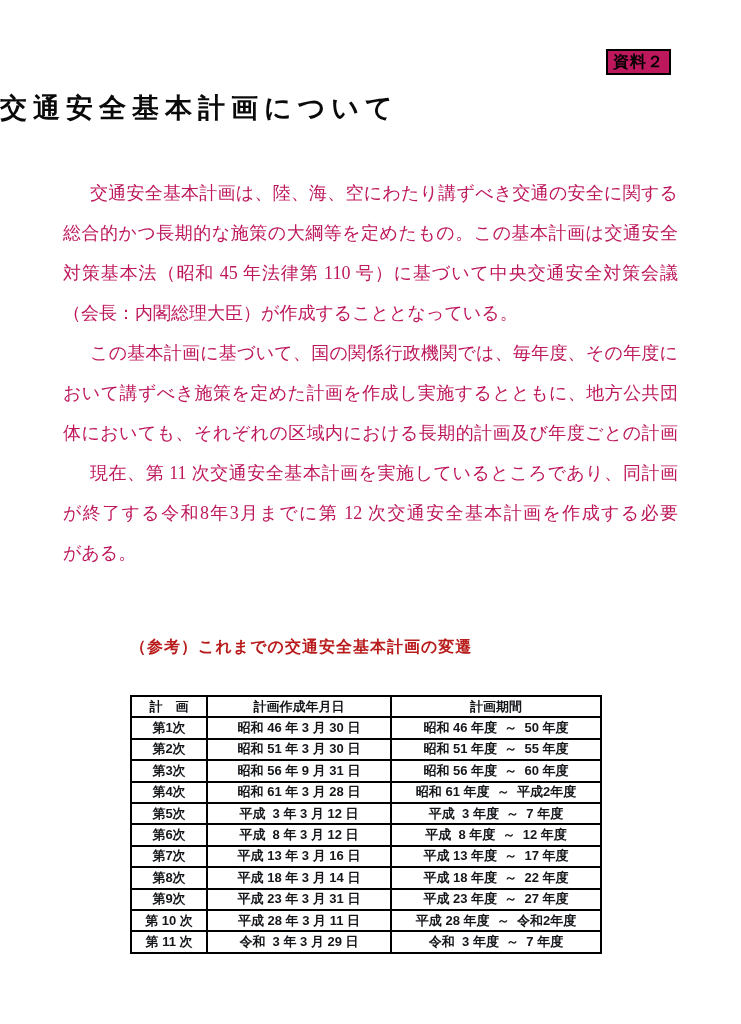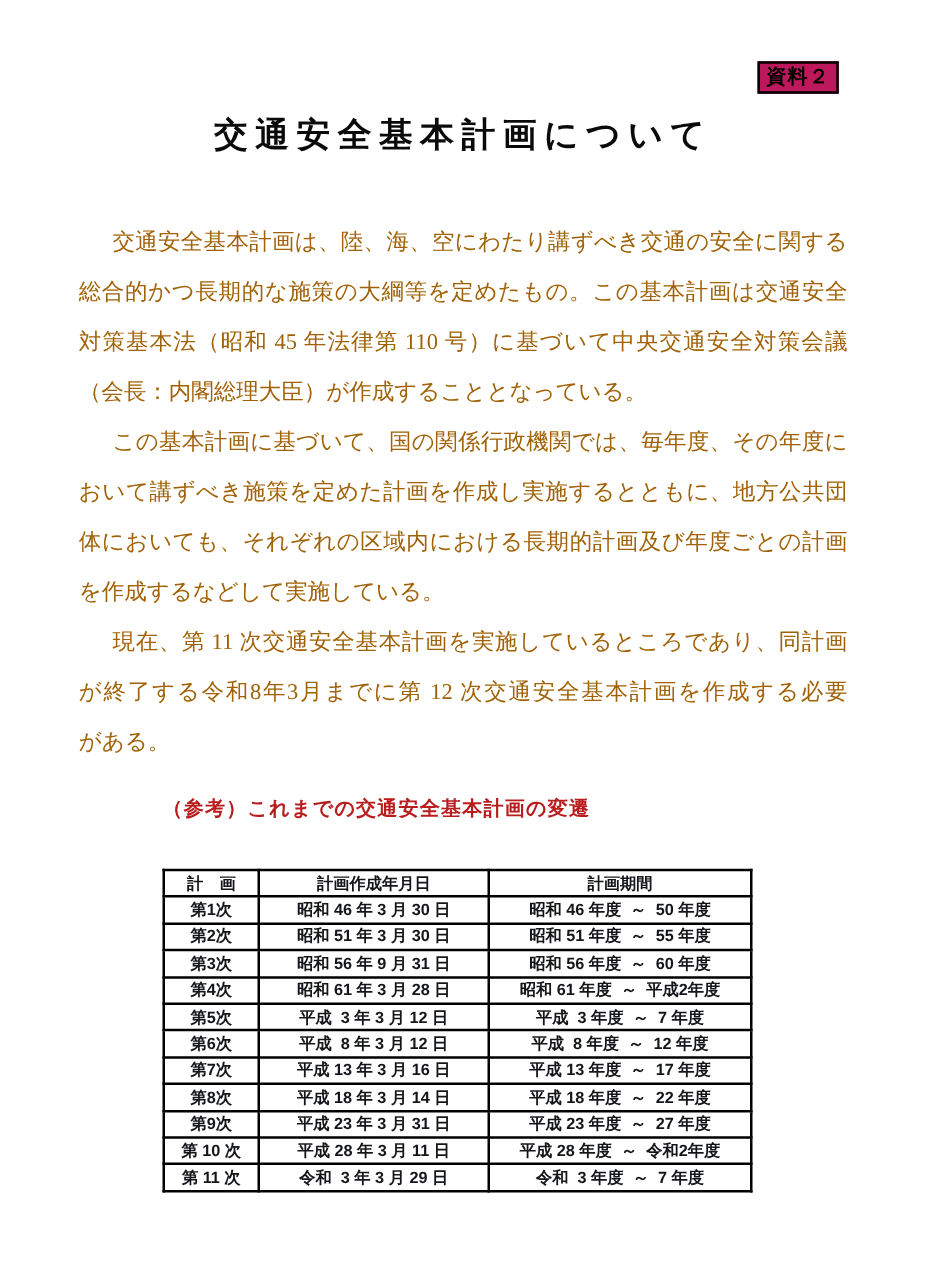--- a/index.html
+++ b/index.html
@@ -29,36 +29,35 @@
     letter-spacing: 1px;
   }
 
   
   .title {
     position: absolute;
     top: 90px;
     left: 0;
     width: 100%;
     margin: 0;
-    text-align: center;
     font-family: "Liberation Sans", "DejaVu Sans", sans-serif;
     font-weight: 900;
     font-size: 27px;
     letter-spacing: 6px;
     color: #0a0a0a;
   }
 
   
   .bodytext {
     position: absolute;
     top: 173px;
     left: 63px;
     width: 615px;
     font-size: 18px;
-    color: #a16207;
+    color: #be185d;
   }
   .bline {
     height: 40px;
     line-height: 40px;
     text-align: justify;
     text-align-last: justify;
     overflow: hidden;
   }
   .bline.short {
     text-align: left;
@@ -119,21 +118,20 @@
   <h1 class="title">交通安全基本計画について</h1>
 
   <div class="bodytext">
     <div class="bline indent">交通安全基本計画は、陸、海、空にわたり講ずべき交通の安全に関する</div>
     <div class="bline">総合的かつ長期的な施策の大綱等を定めたもの。この基本計画は交通安全</div>
     <div class="bline">対策基本法（昭和 45 年法律第 110 号）に基づいて中央交通安全対策会議</div>
     <div class="bline short">（会長：内閣総理大臣）が作成することとなっている。</div>
     <div class="bline indent">この基本計画に基づいて、国の関係行政機関では、毎年度、その年度に</div>
     <div class="bline">おいて講ずべき施策を定めた計画を作成し実施するとともに、地方公共団</div>
     <div class="bline">体においても、それぞれの区域内における長期的計画及び年度ごとの計画</div>
-    <div class="bline short">を作成するなどして実施している。</div>
     <div class="bline indent">現在、第 11 次交通安全基本計画を実施しているところであり、同計画</div>
     <div class="bline">が終了する令和8年3月までに第 12 次交通安全基本計画を作成する必要</div>
     <div class="bline short">がある。</div>
   </div>
 
   <div class="ref-caption">（参考）これまでの交通安全基本計画の変遷</div>
 
   <table class="plan-table">
     <colgroup>
         <col class="c1">

